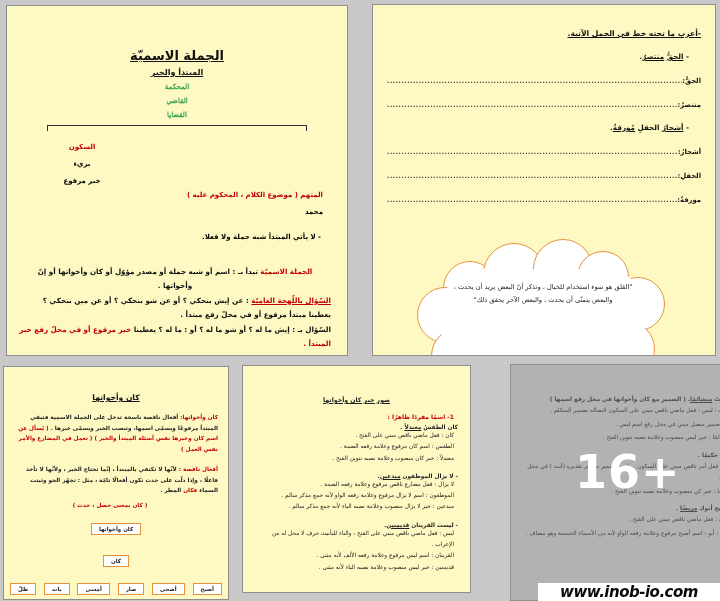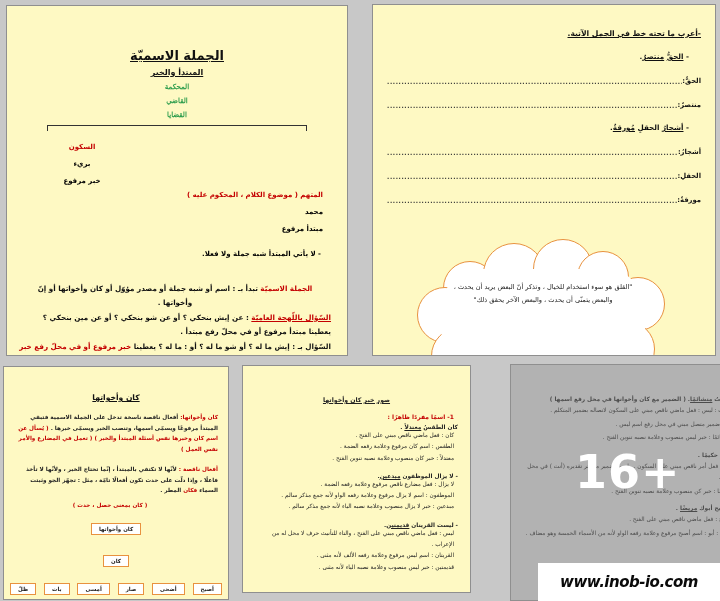--- a/index.html
+++ b/index.html
@@ -21,21 +21,21 @@
   #p1 .cols div{line-height:17px;}
   #p1 .col-l{width:90px;text-align:center;}
   #p1 .col-r{margin-top:48px;}
   #p1 .bullet{margin:12px 26px 0 0;font-size:7px;font-weight:bold;}
   #p1 .para{margin:0 16px 0 12px;font-size:7.2px;font-weight:bold;line-height:2.0;color:#111;}
   #p1 .mt{margin-top:24px;text-align:center;}
 
   
   #p2 .head{margin:24px 14px 0;font-size:7.6px;font-weight:bold;text-decoration:underline;color:#111;}
   #p2 .item{margin:14px 26px 0;font-size:7.2px;font-weight:bold;color:#111;}
-  .dotrow{display:flex;align-items:flex-end;margin:16px 14px 0;font-size:6.8px;font-weight:bold;color:#111;}
+  .dotrow{display:flex;align-items:flex-start;margin:16px 14px 0;font-size:6.8px;font-weight:bold;color:#111;}
   .dots{flex:1;overflow:hidden;white-space:nowrap;direction:ltr;font-size:6px;letter-spacing:.6px;color:#333;}
   .cloud{position:absolute;left:52px;top:238px;width:236px;height:130px;}
   .puff{position:absolute;border-radius:50%;background:#fff;border:1.6px solid #e8923f;}
   .cloud-core{position:absolute;left:16px;top:26px;width:204px;height:100px;background:#fff;border-radius:40px;}
   .cloud-text{position:absolute;left:28px;top:38px;width:180px;font-size:6.6px;line-height:1.9;text-align:center;color:#222;}
 
   
   #p3 .p3-title{margin-top:26px;text-align:center;font-size:7.6px;font-weight:bold;text-decoration:underline;color:#111;}
   #p3 .para{margin:10px 10px 0 8px;font-size:5.7px;font-weight:bold;line-height:1.85;color:#222;}
   #p3 .p3red{margin:6px 12px 0 0;font-size:5.7px;font-weight:bold;}
@@ -53,42 +53,41 @@
   #p4 .ex{margin:4px 12px 0;font-weight:bold;}
   #p4 .gap{margin-top:9px;}
 
   
   #p5{background:#b2b2b2;color:#4c4c4c;font-size:5.8px;}
   #p5 .ln{margin:0 10px;line-height:1.85;}
   #p5 .ex{margin:9px 8px 0;font-weight:bold;}
   #p5 .sub{margin-top:3px;}
   .age-badge{position:absolute;left:64px;top:80px;font-size:46px;font-weight:bold;color:#ffffff;
              direction:ltr;letter-spacing:1px;font-family:"DejaVu Sans",sans-serif;}
-  .watermark{position:absolute;right:0;bottom:0;width:182px;height:38px;background:#ffffff;
+  .watermark{position:absolute;right:0;bottom:0;width:182px;height:18px;background:#ffffff;
              display:flex;align-items:center;justify-content:center;z-index:20;}
   .watermark span{font-size:15px;font-weight:bold;font-style:italic;color:#0a0a0a;direction:ltr;
                   font-family:"DejaVu Sans",sans-serif;letter-spacing:-0.5px;}
 </style>
 </head>
 <body>
 
 <div id="canvas">
 
   <section class="page" id="p1" style="left:6px;top:5px;width:342px;height:351px;">
     <div class="p1-title">الجملة الاسميّة</div>
     <div class="p1-sub">المبتدأ والخبر</div>
     <div class="p1-green green">المحكمة</div>
     <div class="p1-green green">القاضي</div>
     <div class="p1-green green">القضايا</div>
     <div class="bracket"></div>
     <div class="cols">
       <div class="col-r">
         <div class="red">المتهم ( موضوع الكلام ، المحكوم عليه )</div>
         <div>محمد</div>
-        <div>مبتدأ مرفوع</div>
       </div>
       <div class="col-l">
         <div class="red">السكون</div>
         <div>بريء</div>
         <div>خبر مرفوع</div>
       </div>
     </div>
     <div class="bullet">- لا يأتي المبتدأ شبه جملة ولا فعلا.</div>
     <p class="para mt"><span class="red">الجملة الاسميّة</span><span> تبدأ بـ : اسم أو شبه جملة أو مصدر مؤوّل أو كان وأخواتها أو إنّ</span></p>
     <div class="para t-center">وأخواتها .</div>

